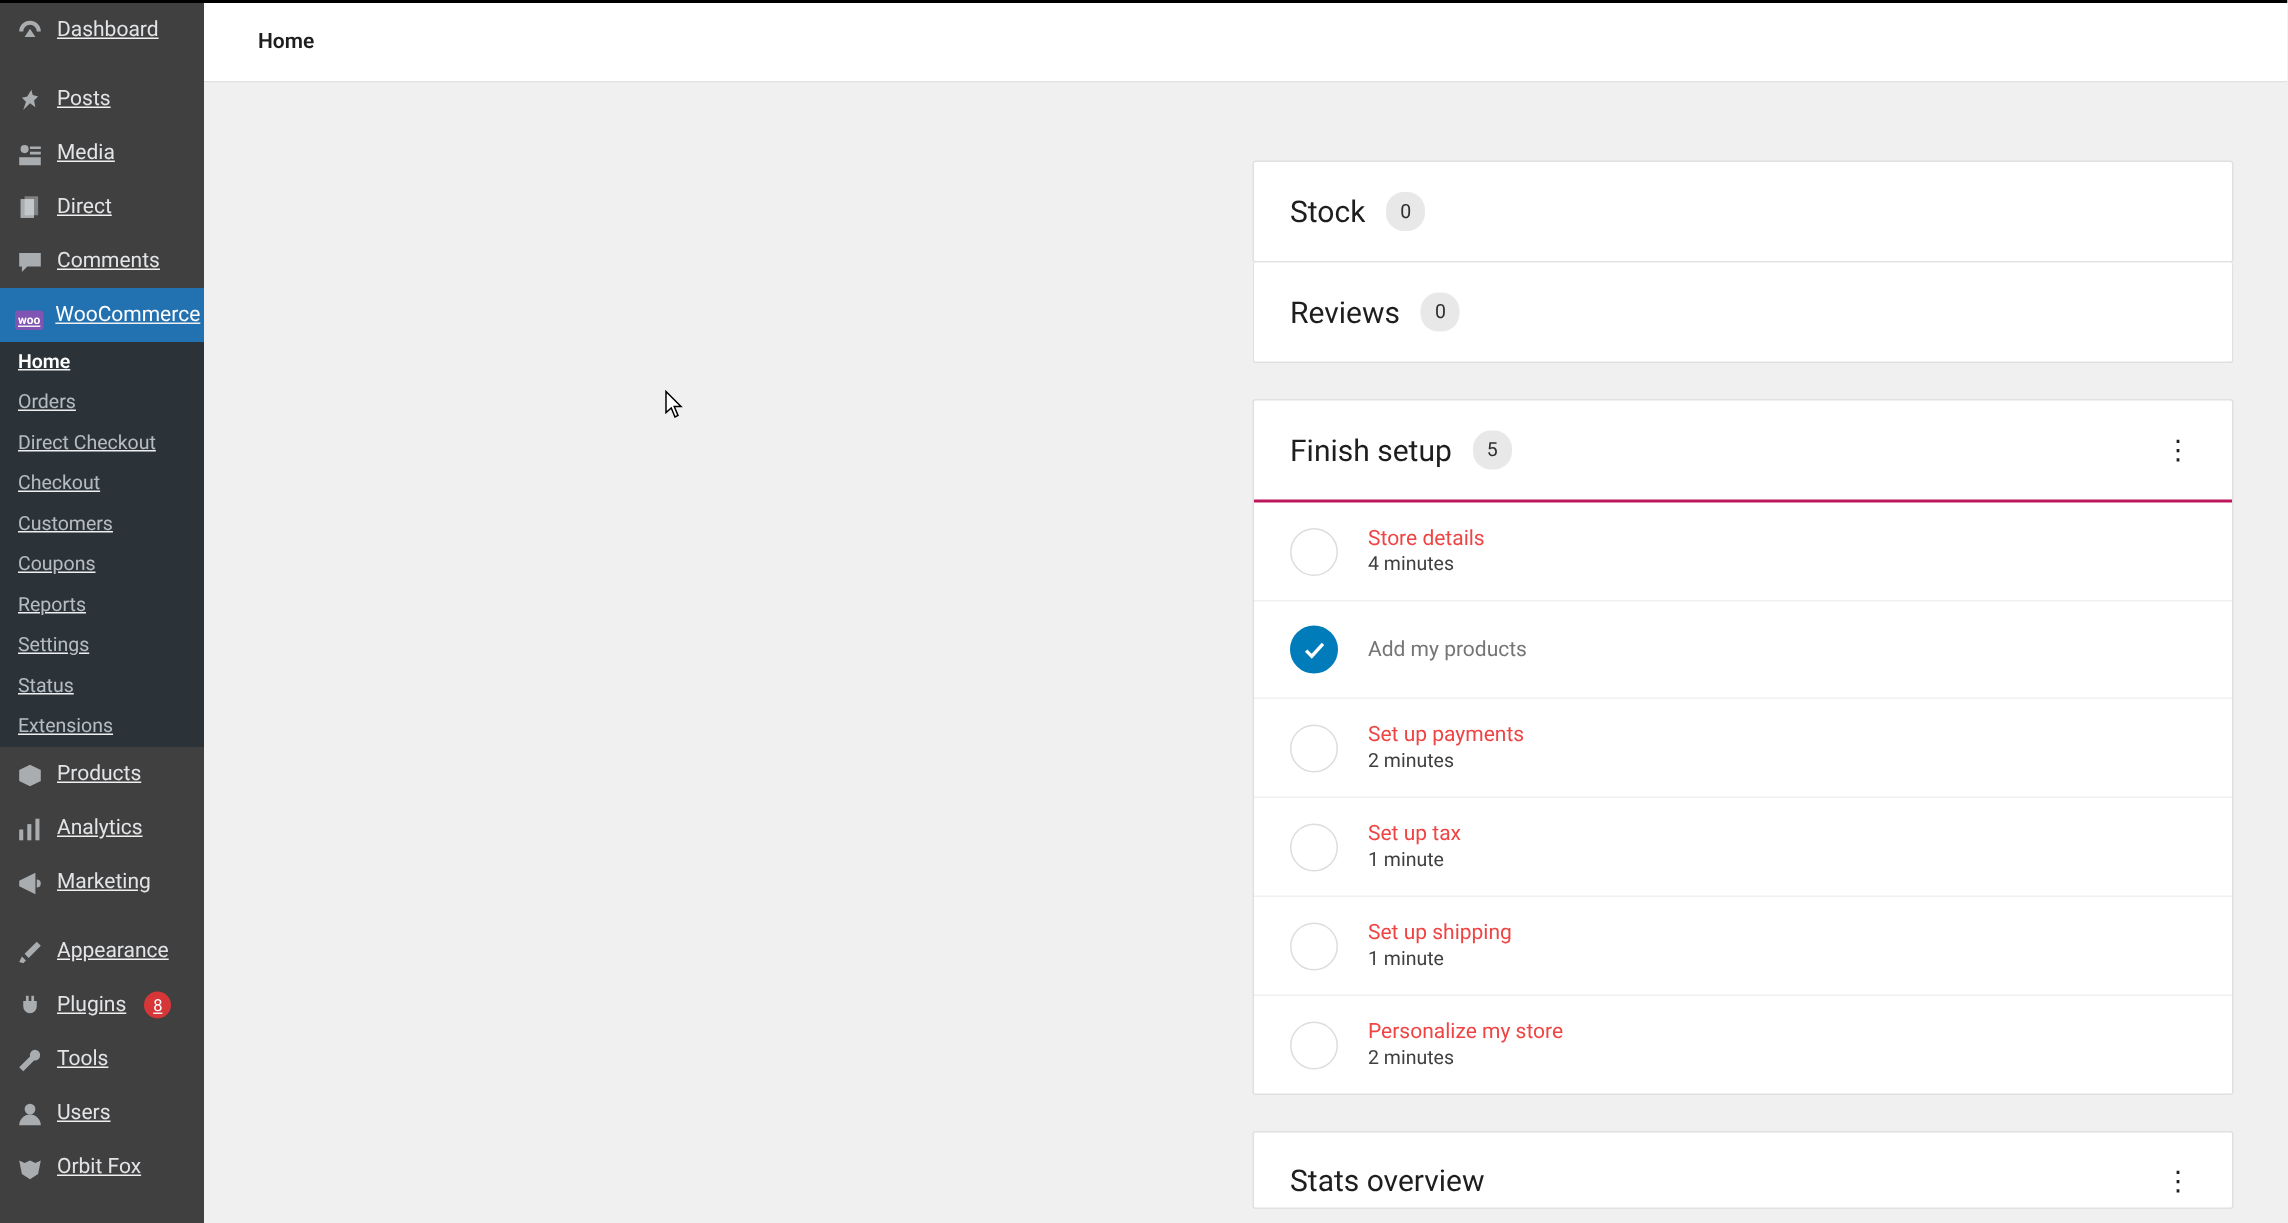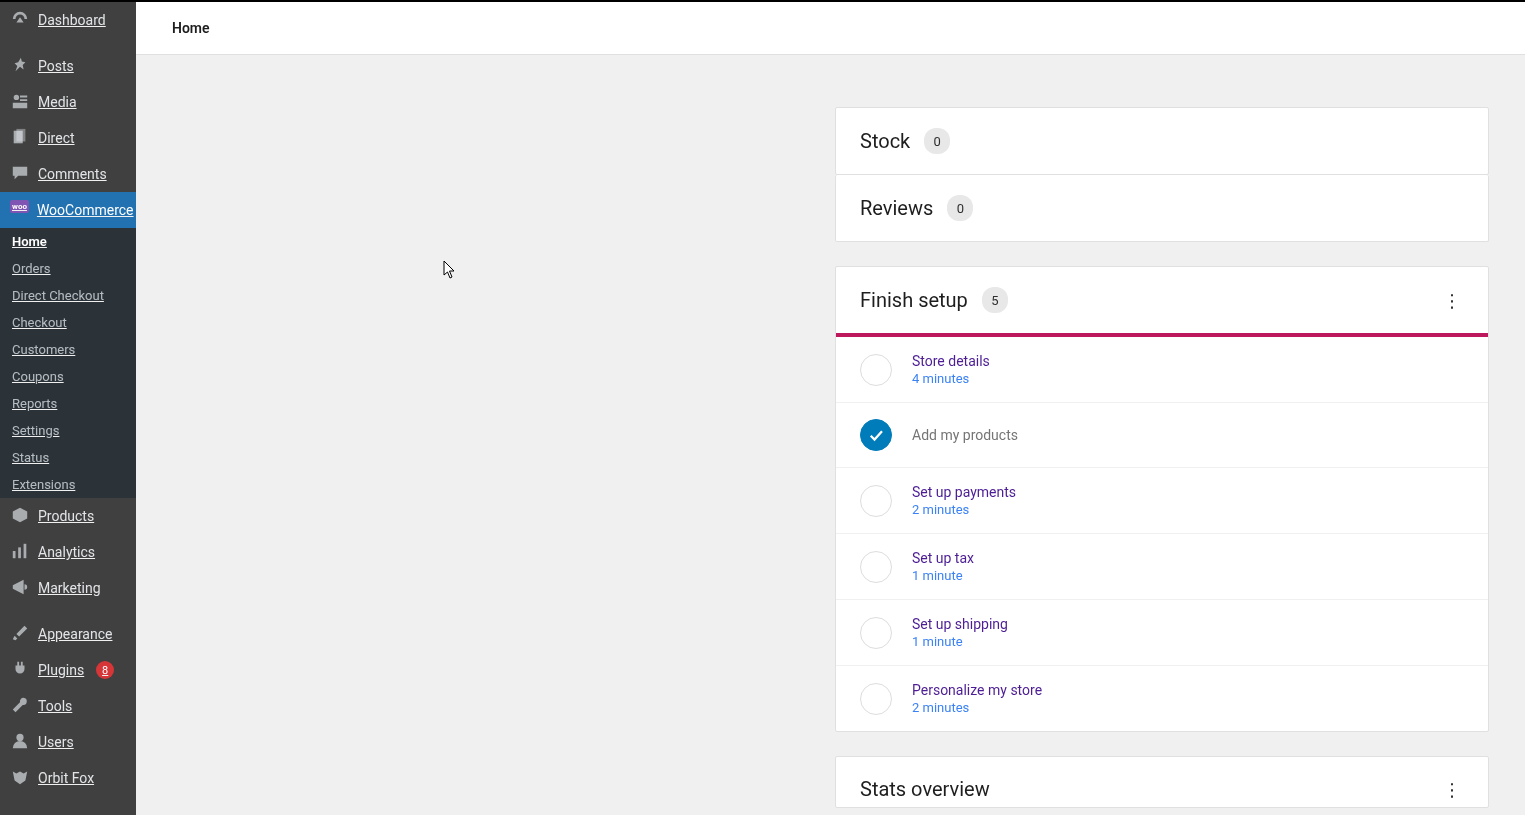--- a/index.html
+++ b/index.html
@@ -3,46 +3,46 @@
 <meta charset="utf-8">
 <style>
 * { margin: 0; padding: 0; box-sizing: border-box; }
 body { font-family: -apple-system, BlinkMacSystemFont, "Segoe UI", Roboto, sans-serif; background: #f0f0f1; overflow-x: hidden; }
 .topbar { height: 2px; background: #000; }
 .layout { display: flex; min-height: 813px; }
 .sidebar { width: 136px; background: #404040; color: #f0f0f1; flex-shrink: 0; font-size: 14px; text-decoration: underline; }
 .sidebar-item { display: flex; align-items: center; padding: 8px 10px; color: #e2e4e7; cursor: pointer; gap: 8px; }
 .sidebar-item.active-parent { background: #2271b1; color: #fff; position: relative; }
 .sidebar-item.active-parent::after { content: ""; position: absolute; right: -8px; top: 50%; transform: translateY(-50%); border: 8px solid transparent; border-right-color: #f0f0f1; }
-.sidebar .icon { width: 20px; height: 20px; display: inline-flex; align-items: flex-start; justify-content: center; font-size: 16px; color: rgba(240,246,252,.6); }
+.sidebar .icon { width: 20px; height: 20px; display: inline-flex; align-items: flex-end; justify-content: center; font-size: 16px; color: rgba(240,246,252,.6); }
 .sidebar-item.active-parent .icon { color: #fff; }
 .sidebar-sub { background: #2c3338; }
 .sidebar-sub .sub-item { padding: 6px 12px; color: rgba(240,246,252,.7); cursor: pointer; font-size: 13px; }
 .sidebar-sub .sub-item.current { color: #fff; font-weight: 600; }
 .sidebar .sep { height: 10px; }
 .plugin-badge { display: inline-flex; align-items: center; justify-content: center; background: #d63638; color: #fff; border-radius: 9px; min-width: 18px; height: 18px; font-size: 11px; margin-left: 4px; padding: 0 5px; }
 .main { flex: 1; display: flex; flex-direction: column; }
 .header { background: #fff; border-bottom: 1px solid #e0e0e0; padding: 18px 36px; font-weight: 600; font-size: 14px; color: #1e1e1e; }
 .content { flex: 1; padding: 24px 36px; display: flex; justify-content: flex-end; margin-top: 28px; }
 .content-inner { width: 654px; }
 .card { background: #fff; border: 1px solid #e0e0e0; border-radius: 2px; margin-bottom: 24px; }
-.card-header { padding: 20px 24px; display: flex; align-items: center; gap: 14px; border-bottom: 4px solid #be185d; }
+.card-header { padding: 20px 24px; display: flex; align-items: center; gap: 14px; border-bottom: 2px solid #be185d; }
 .card-header.no-border { border-bottom: none; }
 .card-title { font-size: 20px; font-weight: 400; color: #1e1e1e; }
 .badge-count { background: #e8e8e8; color: #2f2f2f; border-radius: 12px; min-width: 26px; height: 26px; display: inline-flex; align-items: center; justify-content: center; font-size: 13px; padding: 0 9px; }
 .card-header .kebab { margin-left: auto; cursor: pointer; width: 24px; height: 24px; display: flex; align-items: center; justify-content: center; color: #1e1e1e; font-size: 18px; }
 .task { display: flex; align-items: center; padding: 16px 24px; border-bottom: 1px solid #f0f0f0; gap: 20px; cursor: pointer; }
 .task:last-child { border-bottom: none; }
 .task-circle { width: 32px; height: 32px; border-radius: 50%; border: 1px solid #ddd; display: flex; align-items: center; justify-content: center; flex-shrink: 0; }
 .task-circle.done { background: #007cba; border-color: #007cba; }
 .task-circle.done svg { stroke: #fff; }
 .task-body { display: flex; flex-direction: column; gap: 2px; }
-.task-title { color: #4c1d95; font-size: 14px; }
+.task-title { color: #ef4444; font-size: 14px; }
 .task.completed .task-title { color: #757575; }
-.task-time { color: #3b82f6; font-size: 13px; }
+.task-time { color: #404040; font-size: 13px; }
 .cursor { position: absolute; left: 443px; top: 260px; pointer-events: none; }
 .woo-icon { background: #7f54b3; color: #fff; font-size: 8px; font-weight: bold; border-radius: 2px; padding: 2px 2px; }
 </style>
 </head>
 <body>
 
 <div class="topbar"></div>
 <div class="layout">
   <nav class="sidebar">
     <div id="sidebar-top">

